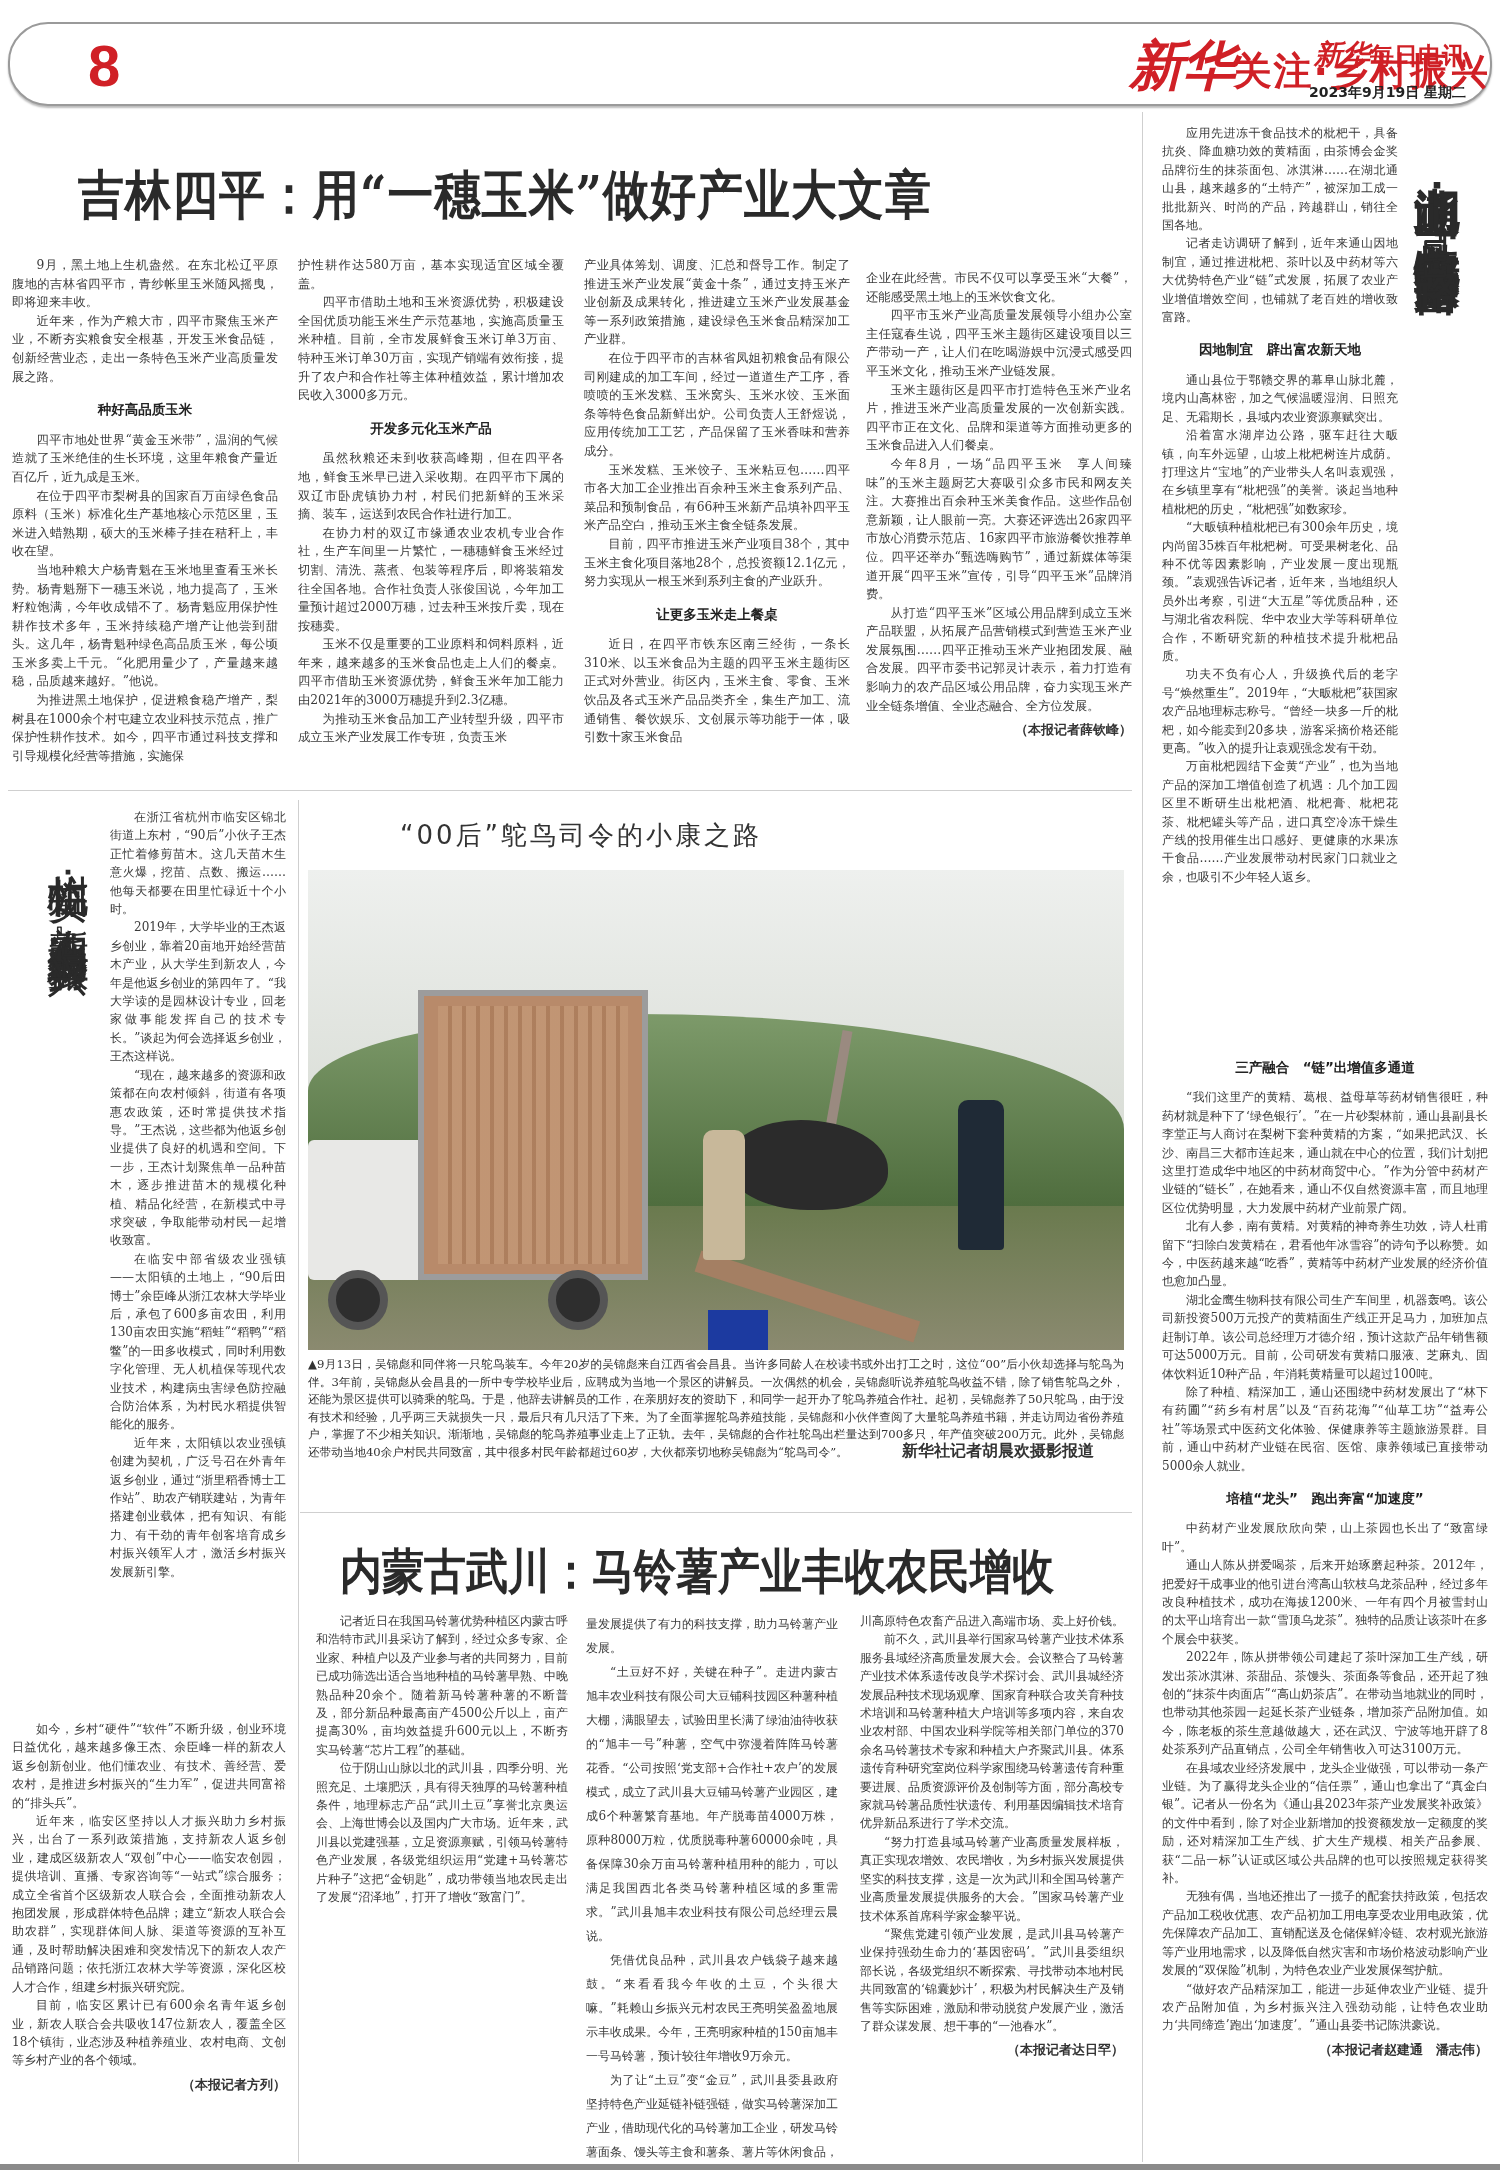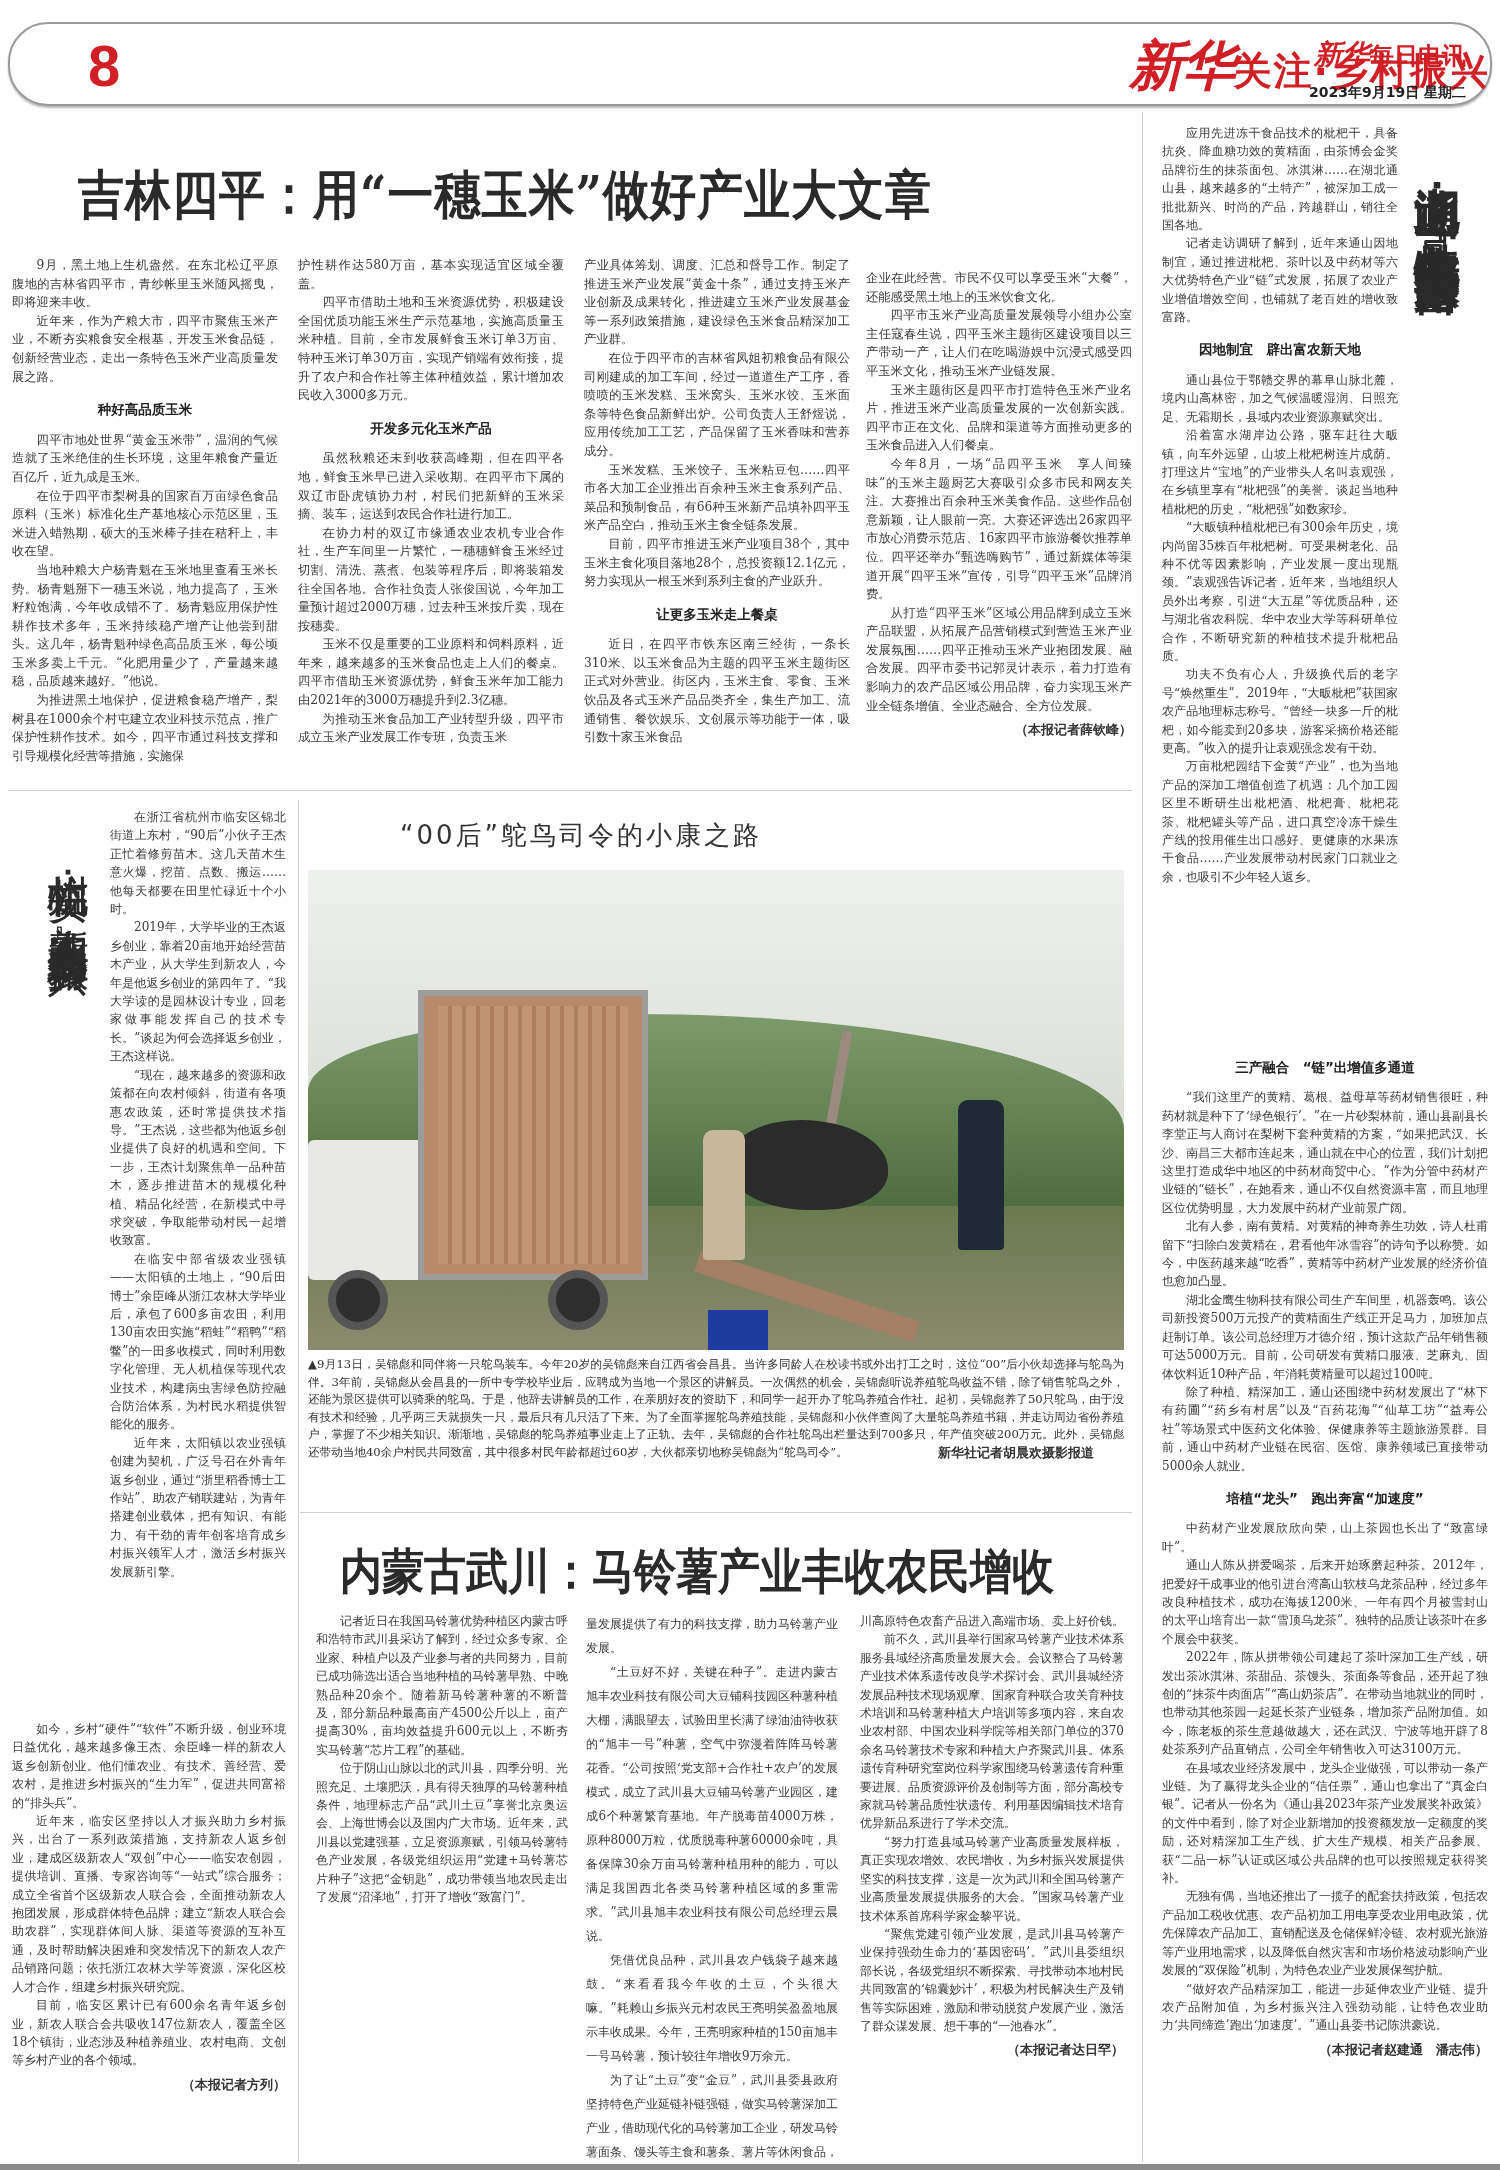--- a/index.html
+++ b/index.html
@@ -46,21 +46,21 @@
   .truck-box::after { content: ""; position: absolute; left: 14px; top: 10px; right: 14px; bottom: 10px; background: repeating-linear-gradient(90deg, #c59a78 0 10px, #a97a58 10px 14px); opacity: .7; }
   .ramp { position: absolute; left: 390px; top: 380px; width: 230px; height: 22px; background: #a47f63; transform: rotate(18deg); transform-origin: left; }
   .ostrich { position: absolute; left: 420px; top: 250px; width: 160px; height: 90px; background: #2b2b2b; border-radius: 50% 60% 45% 55%; }
   .ostrich-neck { position: absolute; left: 525px; top: 160px; width: 10px; height: 110px; background: #9a8a80; transform: rotate(10deg); }
   .person1 { position: absolute; left: 395px; top: 260px; width: 42px; height: 130px; background: #c8b89a; border-radius: 10px 10px 4px 4px; }
   .person2 { position: absolute; left: 650px; top: 230px; width: 46px; height: 150px; background: #1f2a36; border-radius: 10px 10px 4px 4px; }
   .wheel { position: absolute; top: 400px; width: 60px; height: 60px; border-radius: 50%; background: #2e2e2e; border: 8px solid #555; }
   .crate { position: absolute; left: 400px; top: 440px; width: 60px; height: 40px; background: #1c3aa0; }
 
   .caption { position: absolute; left: 308px; top: 1356px; width: 816px; font-size: 11.6px; line-height: 17.5px; color: #333; text-align: justify; }
-  .caption .credit { font-family: Liberation Sans, sans-serif; font-weight: bold; font-size: 13px; float: right; margin-right: 30px; }
+  .caption .credit { font-family: Liberation Mono, monospace; font-weight: bold; font-size: 16px; float: right; margin-right: 30px; }
 </style>
 </head>
 <body>
 
 <div class="page">
 
   <div class="masthead">
     <div class="page-num">8</div>
     <div class="mast-title">
       <span class="brand">新华</span><span class="sect">关注·乡村振兴</span>

